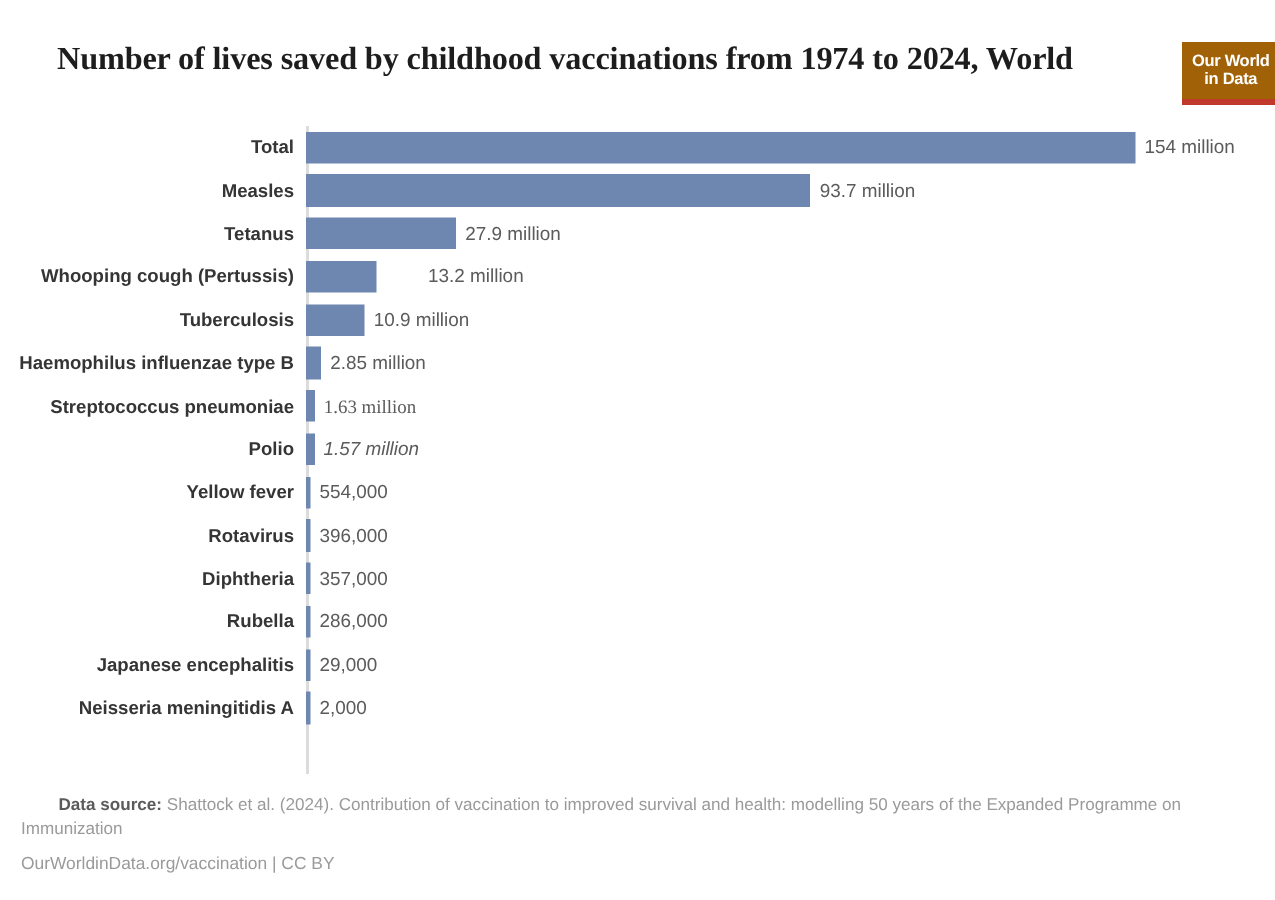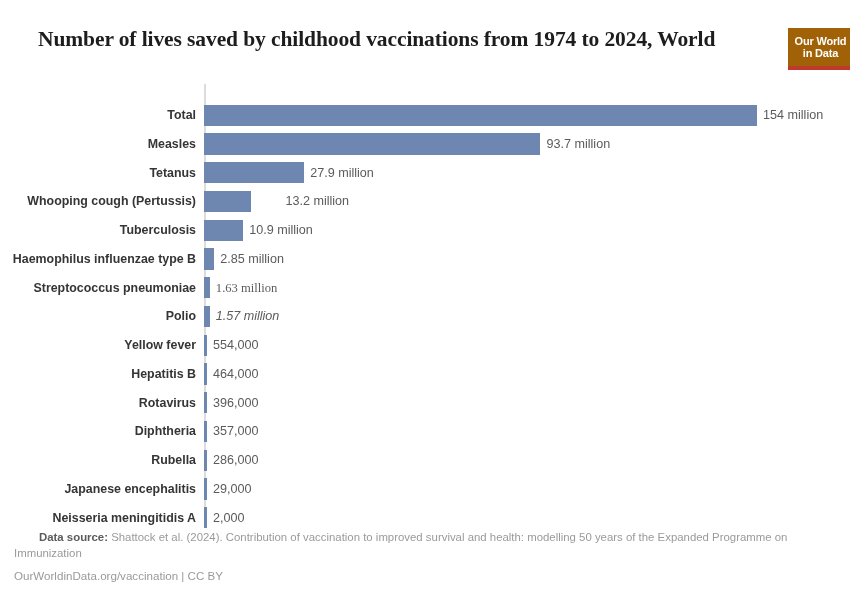--- a/index.html
+++ b/index.html
@@ -60,21 +60,21 @@
     position: absolute;
     left: 0; top: 84px;
     width: 850px; height: 432px;
   }
   .axis-line {
     position: absolute;
     left: 204px; top: 0;
     width: 1.5px; height: 432px;
     background: #dcdcdc;
   }
-  .rows { position: absolute; left: 0; top: 17px; width: 743px; }
+  .rows { position: absolute; left: 0; top: 0; width: 743px; }
   .row {
     position: relative;
     height: 28.75px;
     width: 850px;
   }
   .row-label {
     position: absolute;
     right: 654px;       
     top: 0;
     height: 28.75px;
@@ -205,27 +205,20 @@
           </div>
         </div>
         <div class="row">
           <div class="row-label">Yellow fever</div>
           <div class="bar-wrap">
             <div class="bar" style="width: 3px; background: rgb(110, 135, 176);"></div>
             <div class="bar-value" style="left: 9px;">554,000</div>
           </div>
         </div>
         <div class="row">
-          <div class="row-label">Hepatitis B</div>
-          <div class="bar-wrap">
-            <div class="bar" style="width: 3px; background: rgb(110, 135, 176);"></div>
-            <div class="bar-value" style="left: 9px;">464,000</div>
-          </div>
-        </div>
-        <div class="row">
           <div class="row-label">Rotavirus</div>
           <div class="bar-wrap">
             <div class="bar" style="width: 3px; background: rgb(110, 135, 176);"></div>
             <div class="bar-value" style="left: 9px;">396,000</div>
           </div>
         </div>
         <div class="row">
           <div class="row-label">Diphtheria</div>
           <div class="bar-wrap">
             <div class="bar" style="width: 3px; background: rgb(110, 135, 176);"></div>

